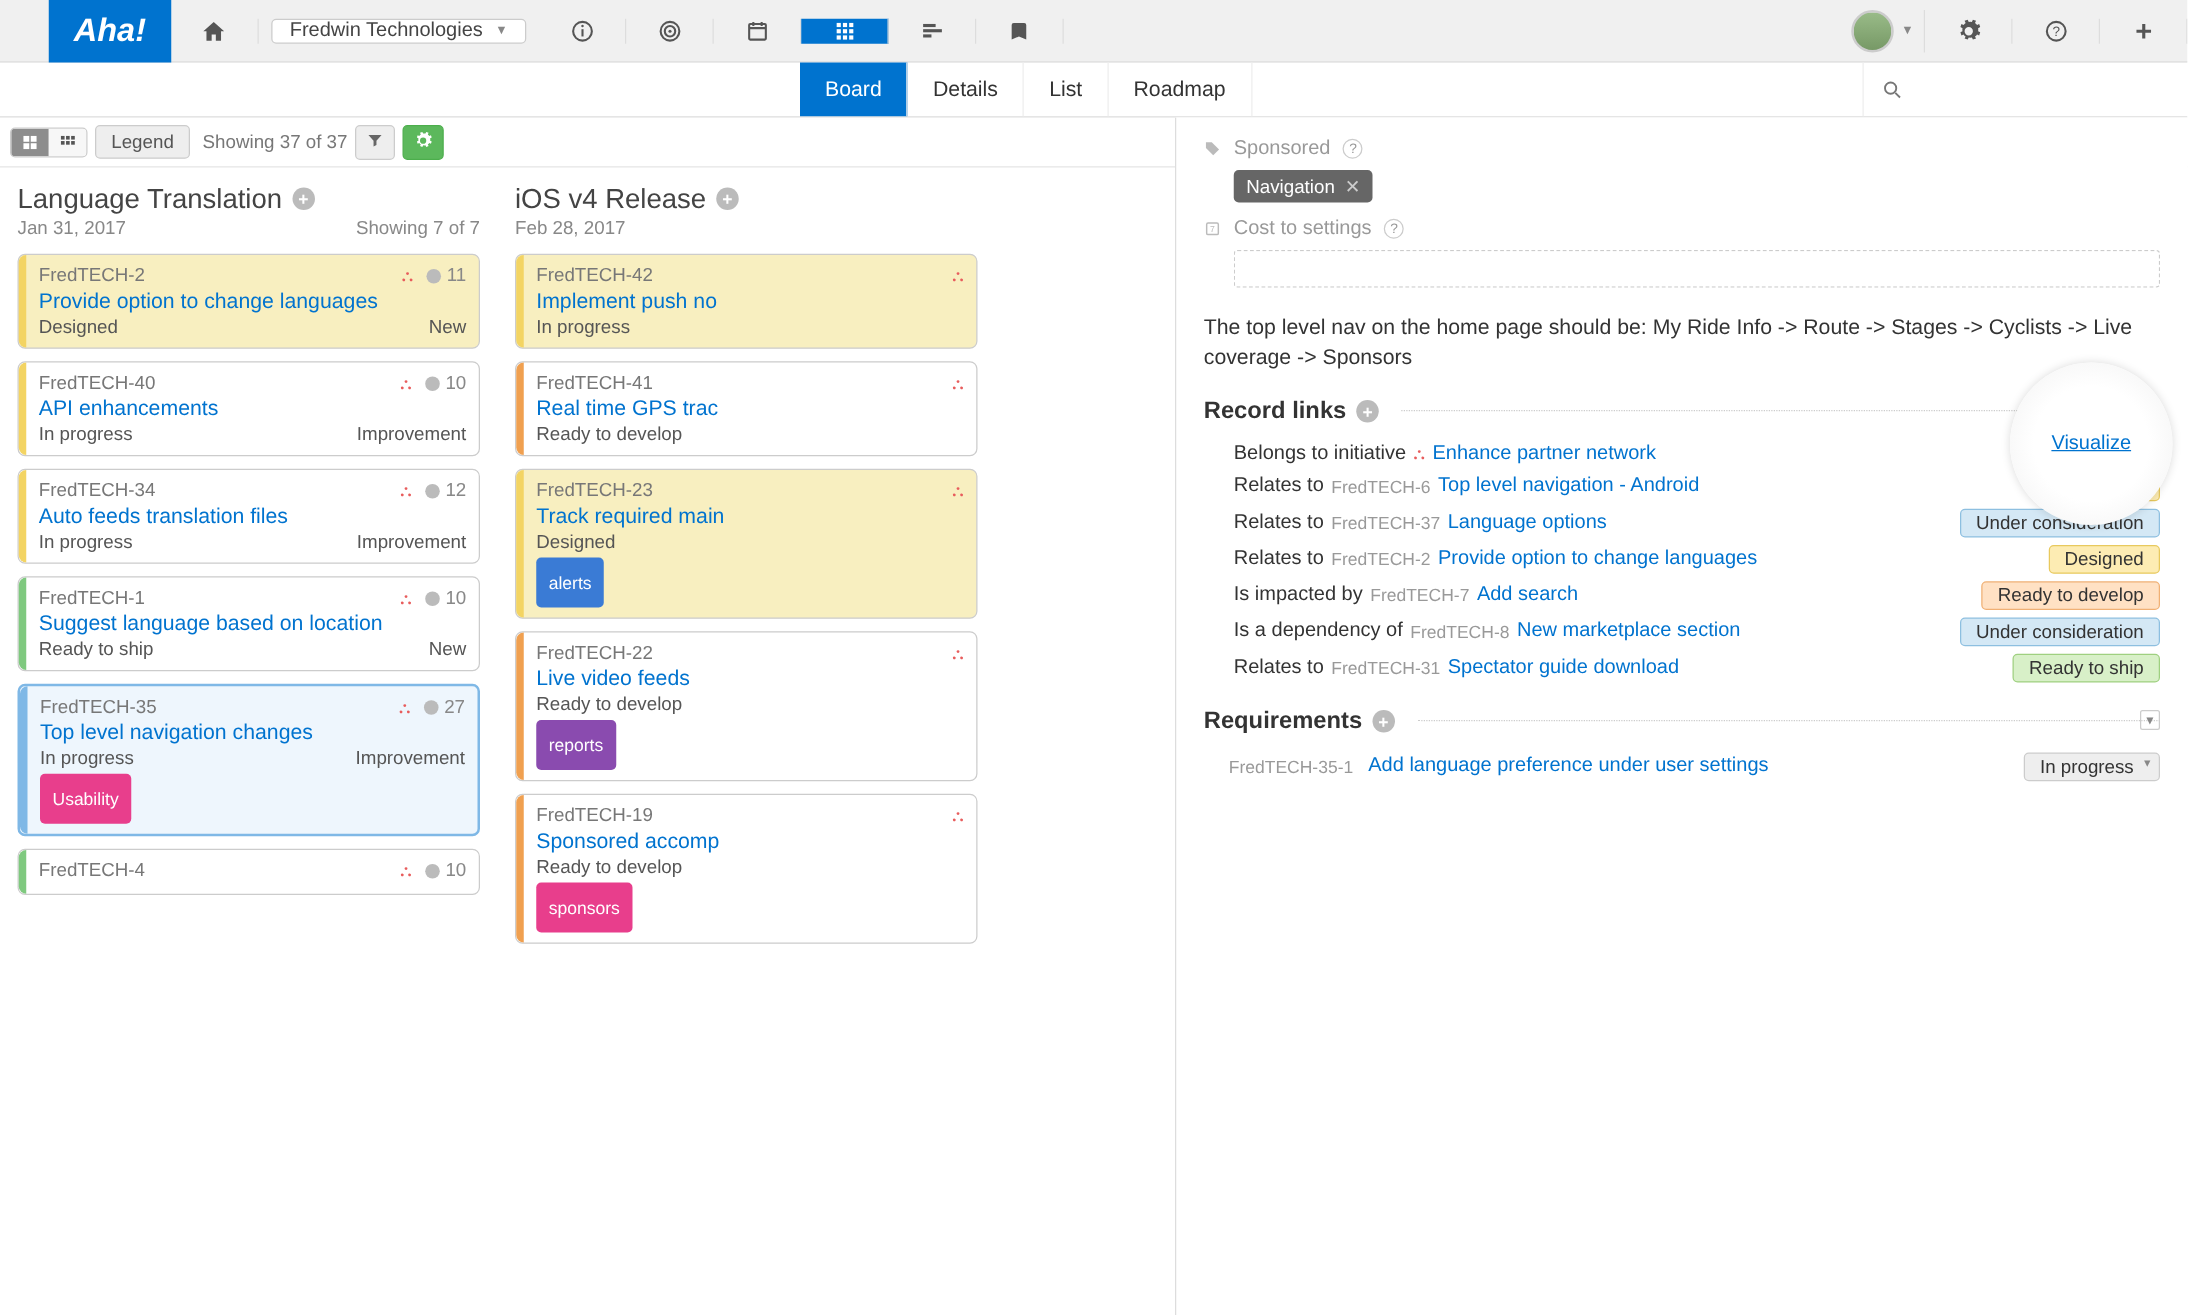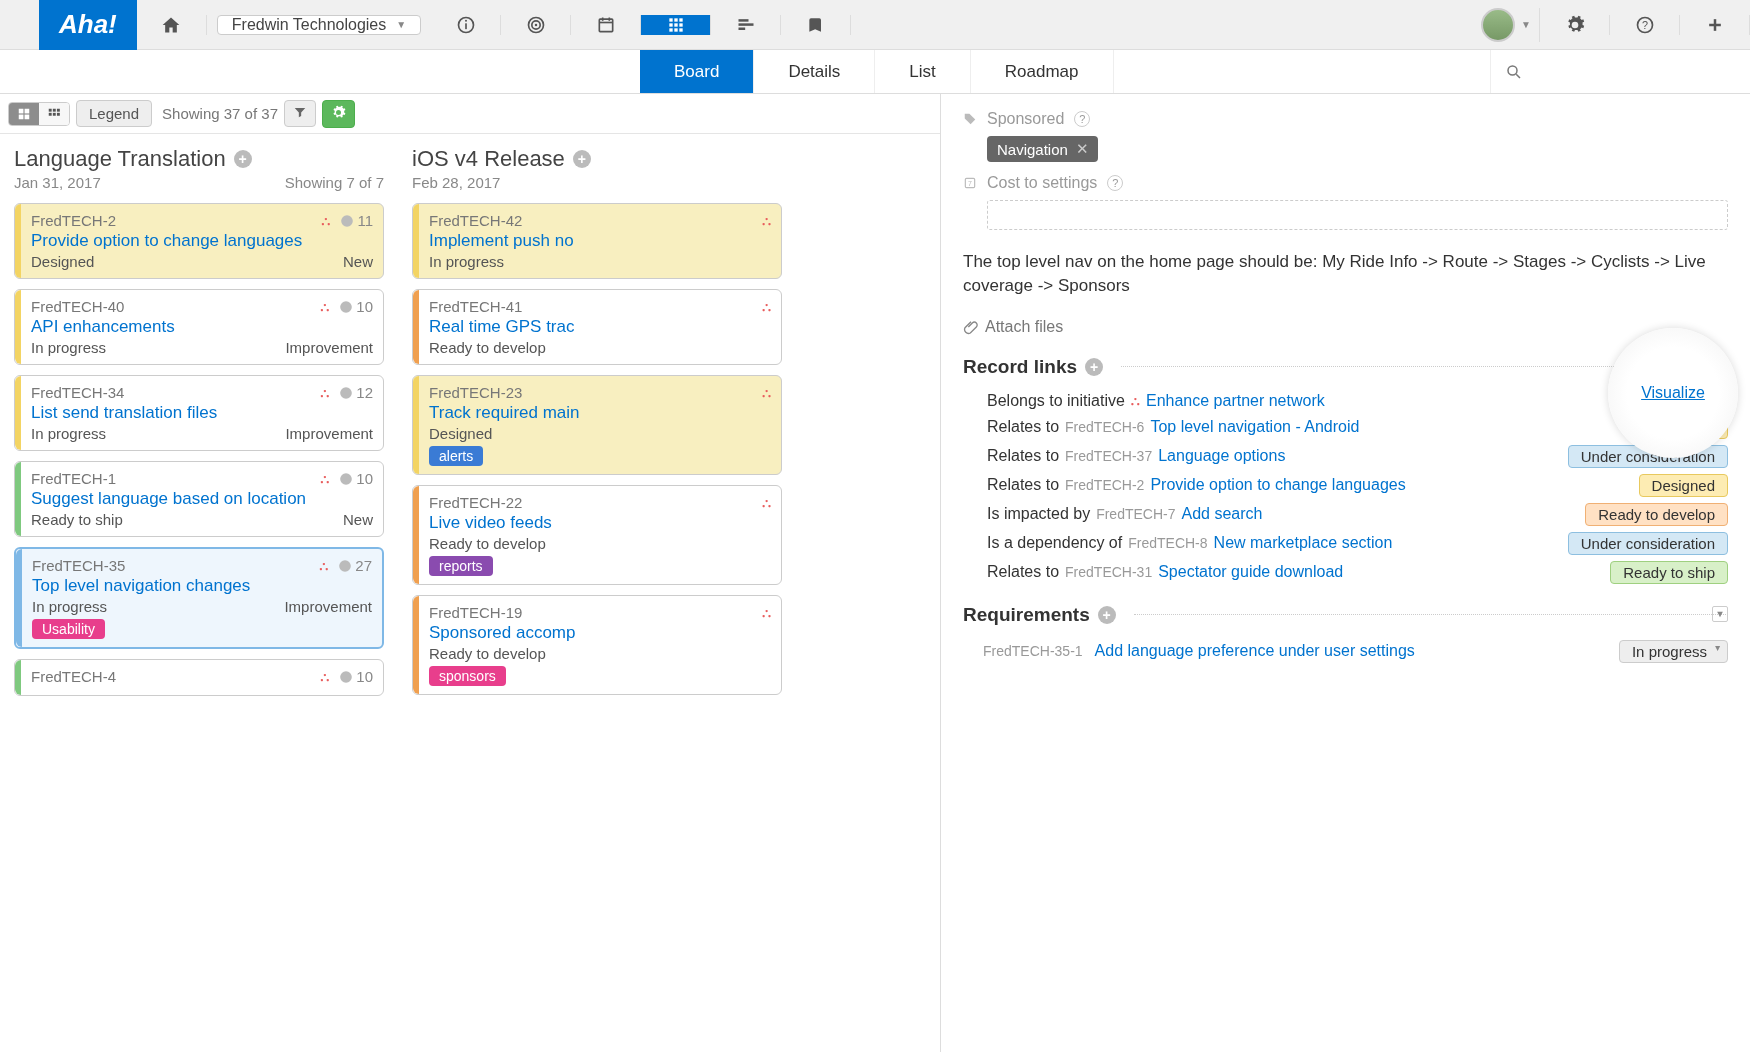--- a/index.html
+++ b/index.html
@@ -13,21 +13,21 @@
 .workspace-select { display: flex; align-items: center; padding: 0 14px; border: 1px solid #ccc; border-radius: 4px; margin: 8px 10px; background: #fff; cursor: pointer; font-size: 16px; color: #444; }
 .workspace-select::after { content: "▼"; font-size: 10px; margin-left: 10px; color: #888; }
 .nav-spacer { flex: 1; }
 .avatar { width: 34px; height: 34px; border-radius: 50%; background: linear-gradient(#9b8, #796); border: 2px solid #ccc; }
 .avatar-wrap { display: flex; align-items: center; padding: 0 8px; border-right: 1px solid #ddd; }
 .avatar-wrap::after { content: "▼"; font-size: 10px; margin-left: 6px; color: #888; }
 
 
 .subnav { display: flex; align-items: stretch; height: 44px; border-bottom: 1px solid #ddd; }
 .subnav-spacer-left { width: 640px; }
-.subnav-tab { padding: 0 34px; display: flex; align-items: center; font-size: 17px; color: #333; cursor: pointer; border-right: 1px solid #eee; }
+.subnav-tab { padding: 0 20px; display: flex; align-items: center; font-size: 17px; color: #333; cursor: pointer; border-right: 1px solid #eee; }
 .subnav-tab.active { background: #0073cf; color: #fff; font-weight: 500; }
 .subnav-right { margin-left: auto; width: 260px; border-left: 1px solid #eee; display: flex; align-items: center; padding-left: 14px; }
 .search-icon-svg { width: 18px; height: 18px; stroke: #777; fill: none; stroke-width: 2; }
 
 
 .toolbar { display: flex; align-items: center; height: 40px; padding: 0 8px; border-bottom: 1px solid #e5e5e5; gap: 6px; }
 .tb-btn-group { display: flex; border: 1px solid #ccc; border-radius: 4px; overflow: hidden; }
 .tb-btn { padding: 4px 8px; display: flex; align-items: center; justify-content: center; cursor: pointer; background: #f7f7f7; color: #555; }
 .tb-btn.active { background: #8d8d8d; color: #fff; }
 .tb-pill { padding: 4px 12px; background: #eee; border: 1px solid #ccc; border-radius: 4px; color: #555; cursor: pointer; font-size: 15px; }
@@ -52,21 +52,21 @@
 .stripe-green { background: #7fc97f; }
 .stripe-blue { background: #7fb8e6; }
 .card-content { margin-left: 6px; }
 .card-row1 { display: flex; justify-content: space-between; align-items: center; color: #777; font-size: 15px; }
 .card-icons { display: flex; align-items: center; gap: 10px; }
 .hier-icon { color: #e85c5c; font-size: 13px; }
 .num-badge { display: flex; align-items: center; gap: 3px; color: #888; }
 .num-badge svg { width: 14px; height: 14px; fill: #bbb; }
 .card-title { color: #0073cf; font-size: 17px; margin: 2px 0; cursor: pointer; }
 .card-row2 { display: flex; justify-content: space-between; color: #555; font-size: 15px; margin-top: 2px; }
-.card-tag { display: inline-block; padding: 2px 10px; border-radius: 4px; color: #fff; font-size: 14px; margin-top: 4px; }
+.card-tag { display: inline-block; padding: 12px 10px; border-radius: 4px; color: #fff; font-size: 14px; margin-top: 4px; }
 .tag-pink { background: #e83e8c; }
 .tag-blue { background: #3a7bd5; }
 .tag-purple { background: #8a4baf; }
 .bg-yellow { background: #f8efc0; }
 
 
 .detail-panel { position: absolute; top: 94px; right: 0; width: 810px; bottom: 0; background: #fff; border-left: 1px solid #ddd; padding: 16px 22px 0; overflow-y: auto; }
 .field-row { display: flex; align-items: center; gap: 10px; color: #999; font-size: 16px; margin-bottom: 8px; }
 .field-row svg { width: 14px; height: 14px; fill: #bbb; }
 .help-circle { width: 16px; height: 16px; border-radius: 50%; border: 1px solid #ccc; display: inline-flex; align-items: center; justify-content: center; font-size: 11px; color: #999; }
@@ -282,21 +282,21 @@
       <div class="card-content">
         <div class="card-row1">
           <span>FredTECH-34</span>
           <span class="card-icons">
             <span class="hier-icon">⛬</span>
             <span class="num-badge"><svg viewBox="0 0 24 24">
                   <circle cx="12" cy="12" r="10"></circle>
                 </svg>12</span>
           </span>
         </div>
-        <div class="card-title">List send translation files</div>
+        <div class="card-title">Auto feeds translation files</div>
         <div class="card-row2">
           <span>In progress</span>
           <span>Improvement</span>
         </div>
 
       </div>
       </div>
       <div class="card">
       <div class="card-stripe stripe-green"></div>
       <div class="card-content">
@@ -479,26 +479,20 @@
         <rect x="4" y="4" width="16" height="16" rx="2" fill="none" stroke="#bbb" stroke-width="2"></rect>
         <text x="12" y="17" text-anchor="middle" font-size="12" fill="#bbb">7</text>
       </svg>
     <span>Cost to settings</span>
     <span class="help-circle">?</span>
   </div>
   <div class="dashed-box"></div>
 
   <div class="desc-text">The top level nav on the home page should be: My Ride Info -&gt; Route -&gt; Stages -&gt; Cyclists -&gt; Live coverage -&gt; Sponsors</div>
 
-  <div class="attach-row">
-    <svg width="16" height="16" viewBox="0 0 24 24">
-        <path fill="none" stroke="#888" stroke-width="2" d="M8 12l6-6a4 4 0 016 6l-9 9a6 6 0 01-8-8l9-9"></path>
-      </svg>
-    <span>Attach files</span>
-  </div>
 
   <div class="section-header">
     <span>Record links</span>
     <span class="plus-circle">+</span>
     <div class="visualize-bubble">
       <span>Visualize</span>
     </div>
   </div>
 
   <div id="links-list">

